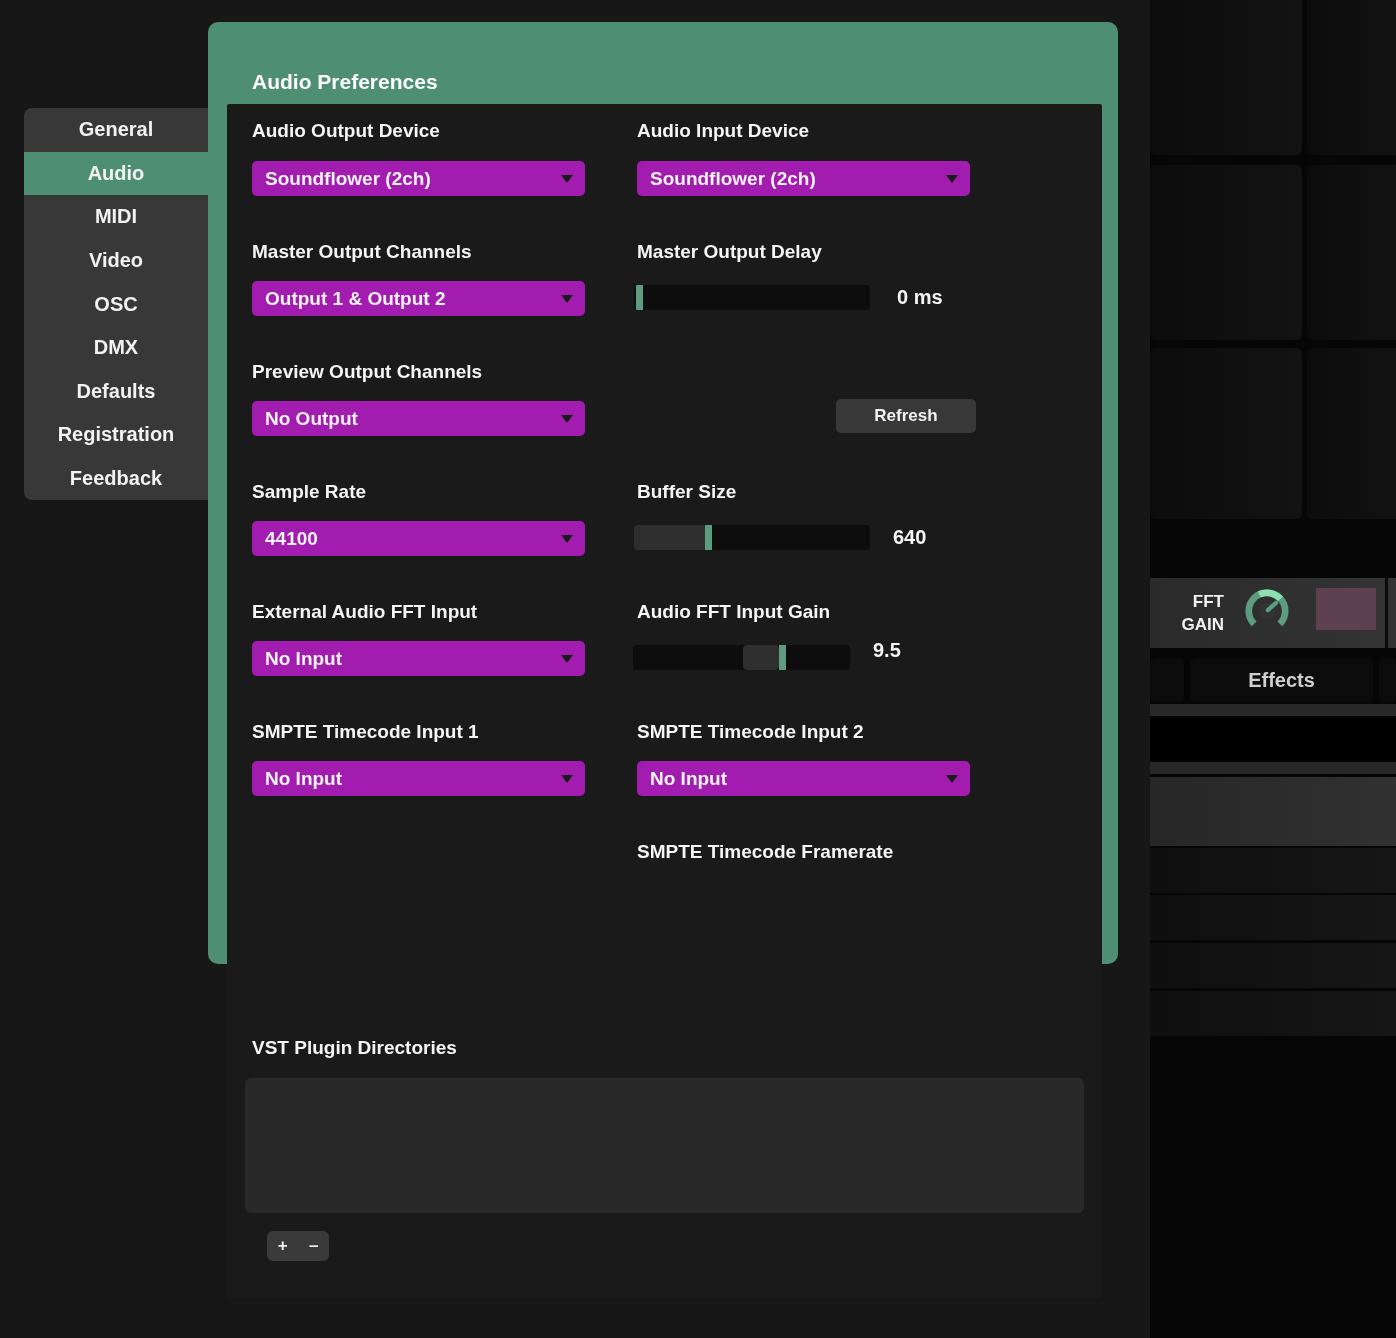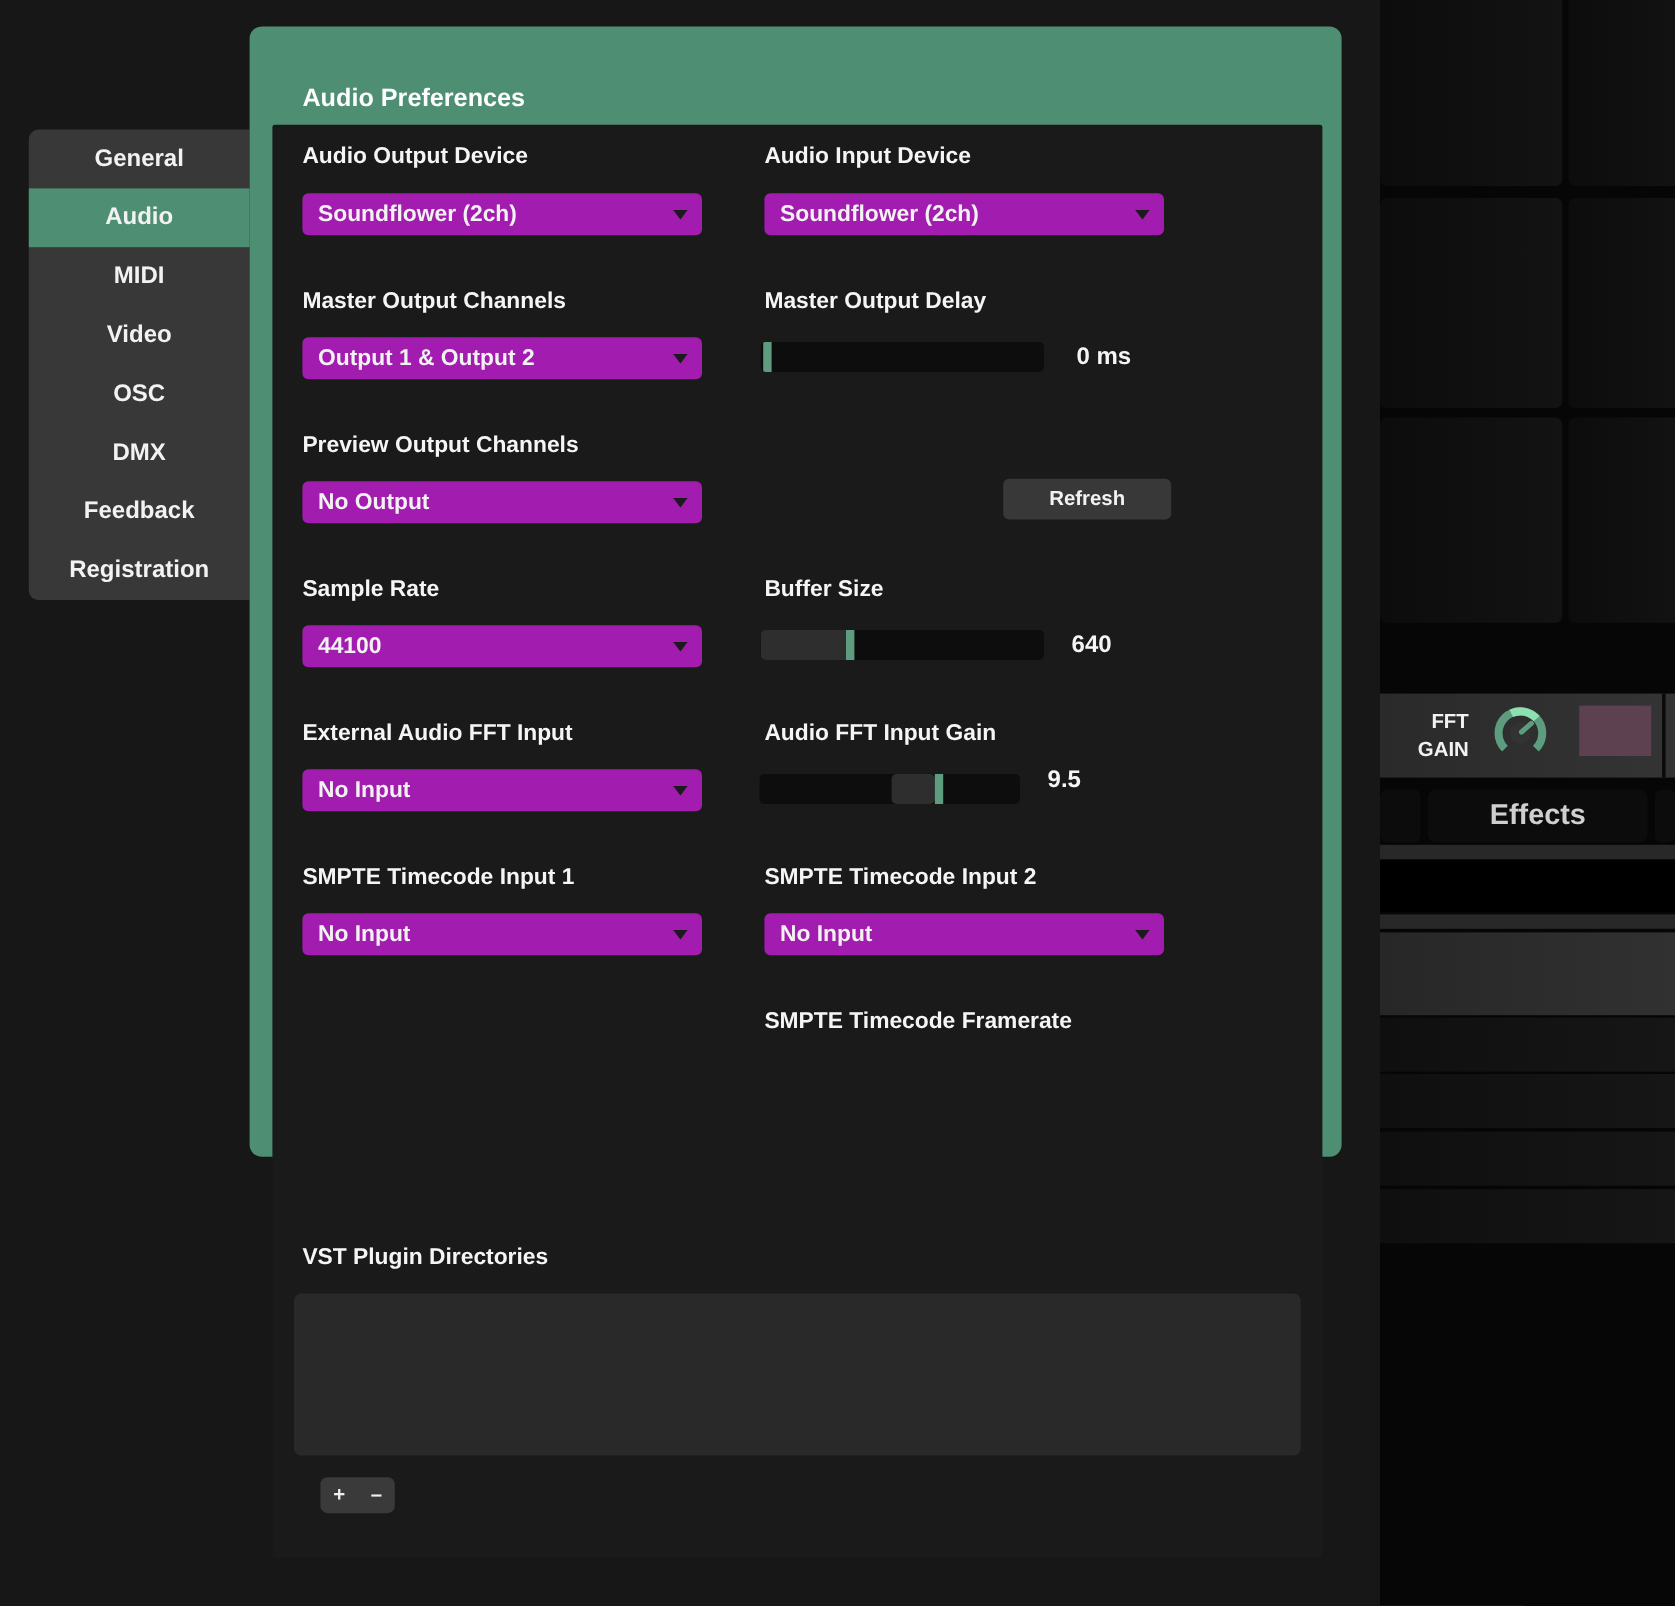--- a/index.html
+++ b/index.html
@@ -12,21 +12,21 @@
   .cell{position:absolute;border-radius:6px;background:linear-gradient(90deg,#0c0c0c,#131313);}
   .fft-panel{position:absolute;left:0;top:578px;width:246px;height:70px;
              background:linear-gradient(90deg,#2a2a2a,#343434);}
   .fft-label{position:absolute;left:26px;top:12px;width:48px;text-align:right;
              color:#f2f2f2;font-weight:bold;font-size:17px;line-height:23px;}
   .fft-knob{position:absolute;left:94px;top:10px;}
   .fft-swatch{position:absolute;left:166px;top:10px;width:60px;height:42px;background:#5d4150;}
   .fft-divider{position:absolute;left:235px;top:0;width:3px;height:70px;background:#0b0b0b;}
   .tab{position:absolute;top:658px;height:44px;background:#0c0c0c;border-radius:6px;}
   .tab-label{display:block;text-align:center;line-height:44px;color:#cfcfcf;
-             font-weight:bold;font-size:24px;}
+             font-weight:bold;font-size:20px;}
   .strip{position:absolute;left:0;width:246px;background:#282828;}
   .blackband{position:absolute;left:0;width:246px;background:#000;}
   .gradpanel{position:absolute;left:0;width:246px;background:linear-gradient(90deg,#272727,#313131);}
   .dimrow{position:absolute;left:0;width:246px;height:45px;
           background:linear-gradient(90deg,#0f0f0f,#161616);}
 
   
   .sidebar{position:absolute;left:24px;top:108px;width:184px;height:392px;
            background:#383838;border-radius:8px 0 0 8px;display:flex;flex-direction:column;}
   .side-item{flex:1;display:flex;align-items:center;justify-content:center;
@@ -107,22 +107,23 @@
     <div class="dimrow" style="top:991px;"></div>
   </div>
 
   <div class="sidebar">
     <div class="side-item">General</div>
     <div class="side-item selected">Audio</div>
     <div class="side-item">MIDI</div>
     <div class="side-item">Video</div>
     <div class="side-item">OSC</div>
     <div class="side-item">DMX</div>
+    <div class="side-item">Defaults</div>
+    <div class="side-item">Registration</div>
     <div class="side-item">Feedback</div>
-    <div class="side-item">Registration</div>
   </div>
 
   <div class="dialog">
     <div class="dialog-title">Audio Preferences</div>
 
     <div class="dialog-body">
 
       <div class="field-label" style="left:25px;top:16px;">Audio Output Device</div>
       <div class="dropdown" style="left:25px;top:57px;">
         <span class="dd-value">Soundflower (2ch)</span>

